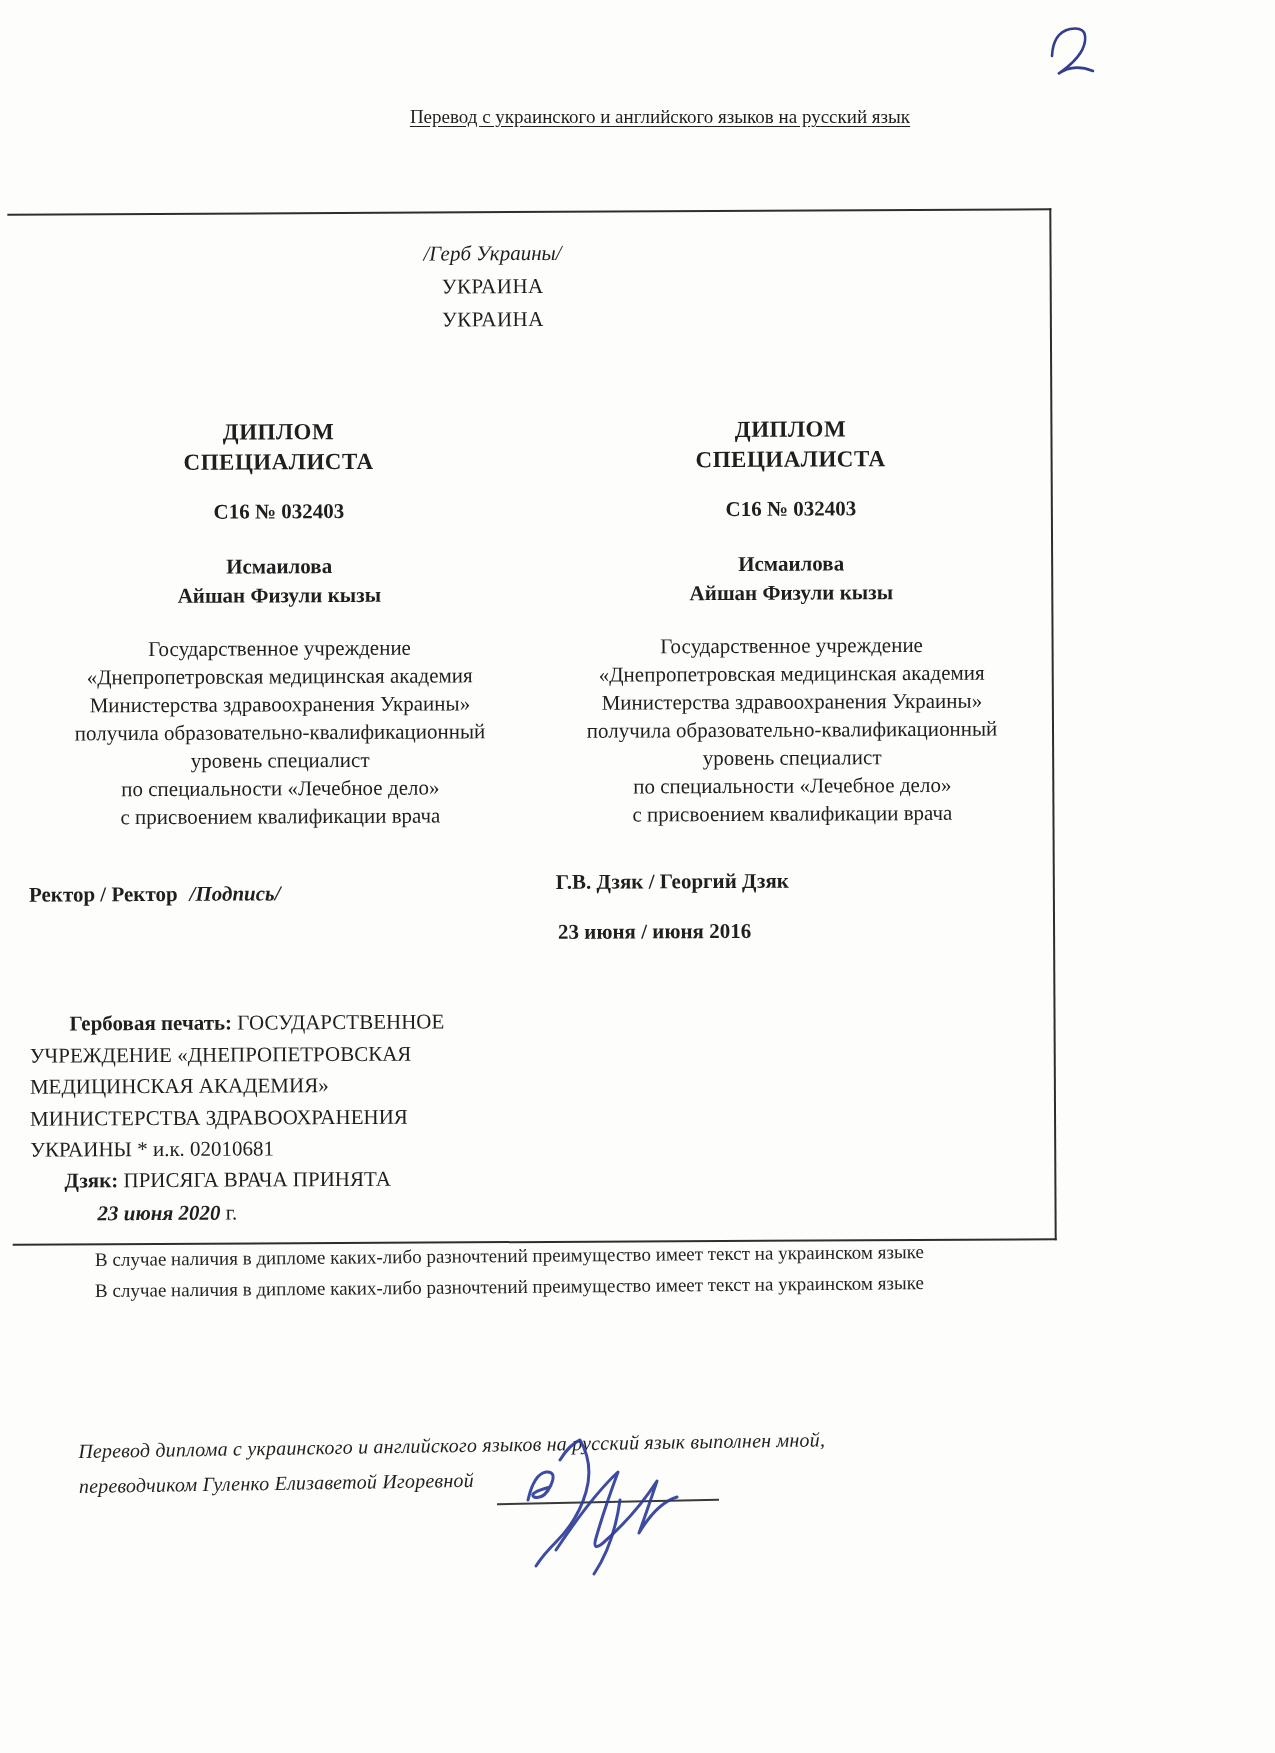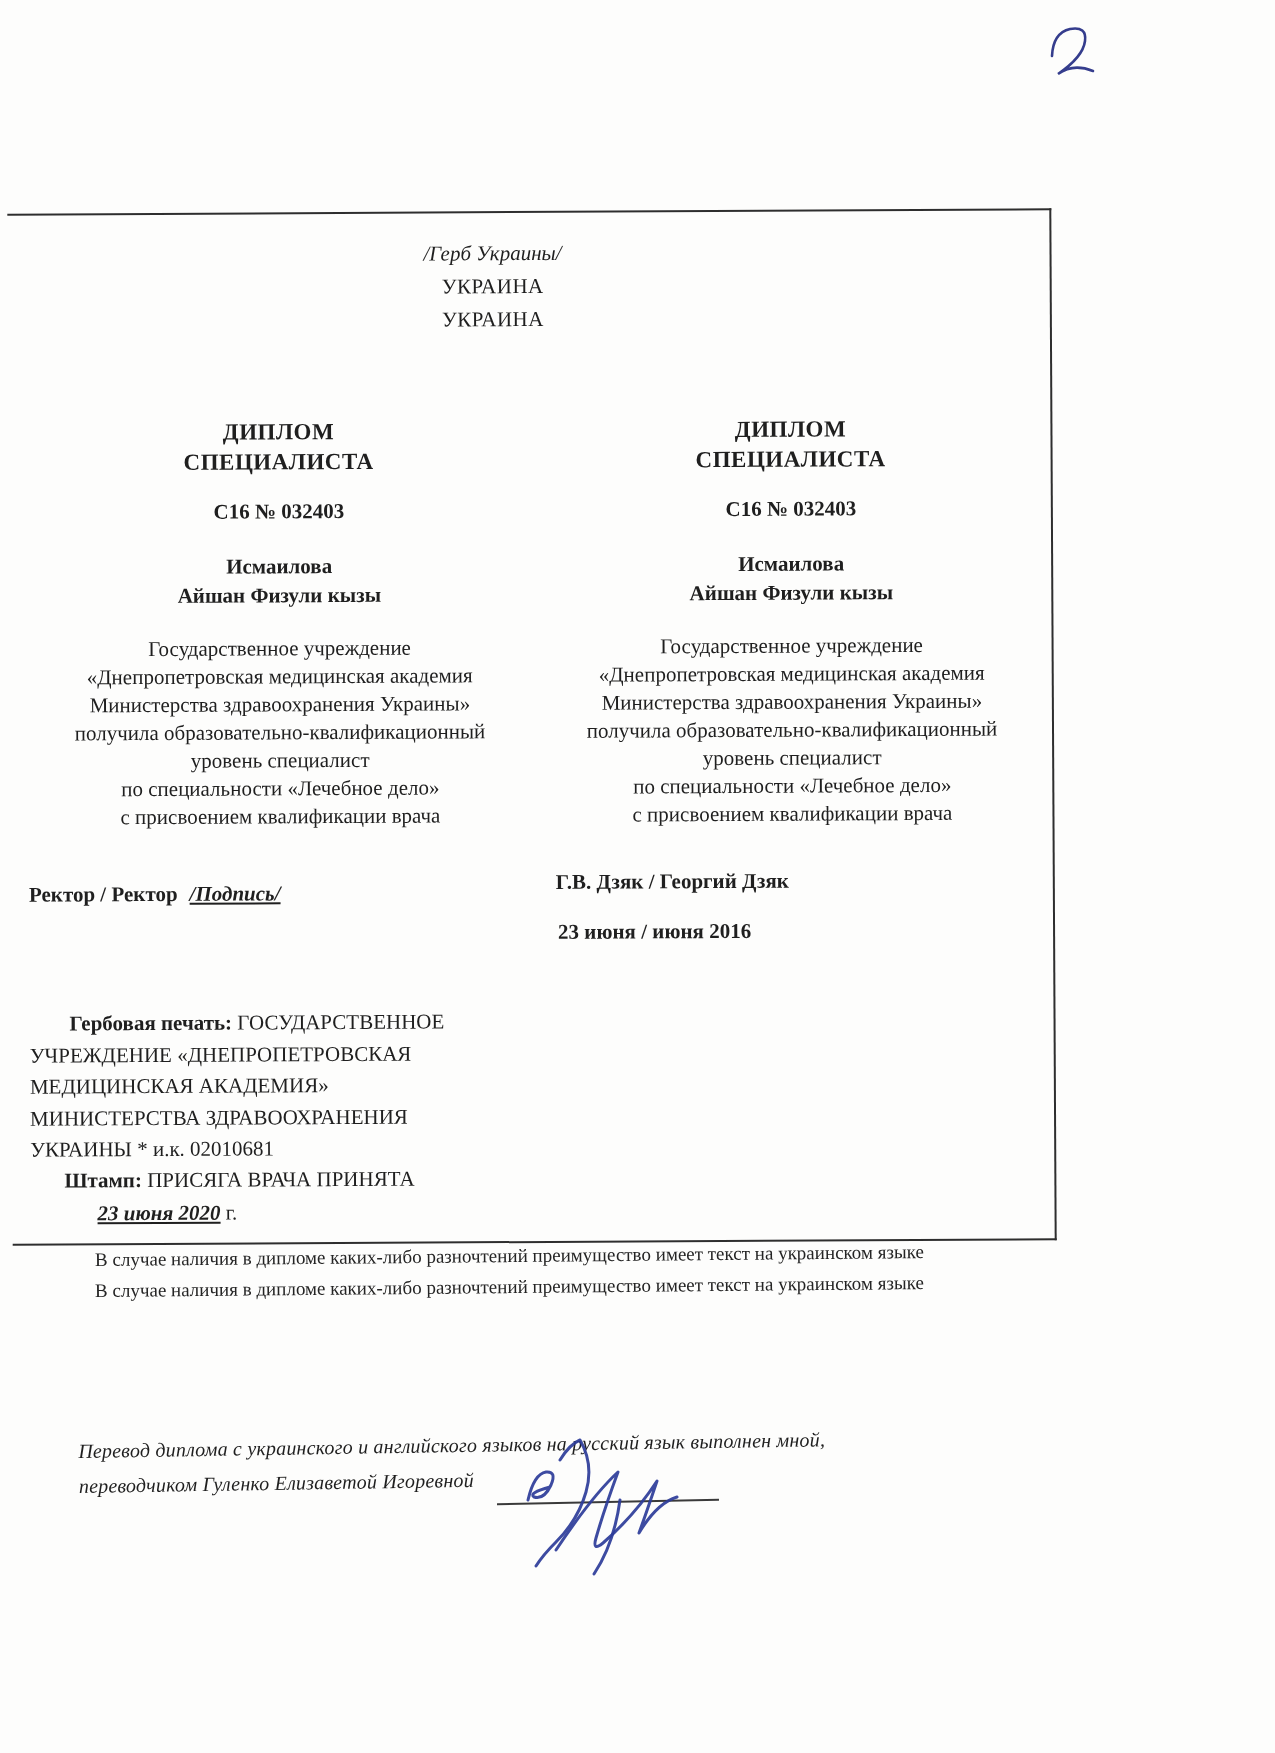--- a/index.html
+++ b/index.html
@@ -40,41 +40,44 @@
   .rector-left{position:absolute;left:18px;top:667px;font-size:21px;font-weight:bold;}
   .rector-left .bi{margin-left:12px;}
   .rector-right-name{position:absolute;left:545px;top:657px;font-size:21px;font-weight:bold;}
   .rector-right-date{position:absolute;left:547px;top:707px;font-size:21px;font-weight:bold;}
 
   .seal{position:absolute;left:18px;top:793px;width:460px;font-size:21px;line-height:31.5px;}
   .stamp{position:absolute;left:12px;top:950px;font-size:21px;line-height:30px;}
   .stamp2{padding-left:73px;margin-top:3px;}
 
   .b{font-weight:bold;margin-left:40px;}
-  .bi{font-weight:bold;font-style:italic;text-decoration:underline;}
+  .bi{font-weight:bold;font-style:italic;}
 
   .disc{position:absolute;left:95px;font-size:19px;color:#242424;transform:rotate(-0.55deg);transform-origin:left center;white-space:nowrap;}
   .d1{top:1249px;}
   .d2{top:1280px;}
 
   .trans{position:absolute;left:78px;top:1434px;font-size:20px;font-style:italic;line-height:35px;transform:rotate(-0.9deg);transform-origin:left top;white-space:nowrap;letter-spacing:0.2px;}
 
   .sigline{position:absolute;left:497px;top:1501px;width:222px;border-top:2px solid #3a3a3a;transform:rotate(-1.1deg);}
   .sig{position:absolute;left:460px;top:1420px;width:320px;height:170px;}
   .sig path{stroke:#2c3c99;stroke-width:3;fill:none;stroke-linecap:round;stroke-linejoin:round;opacity:0.92;}
 </style>
 </head>
 <body>
 
 <div class="page">
 
   <svg class="pagenum" viewBox="0 0 90 80" aria-label="2">
     <path d="M22 48 q1 -23 18 -27 q17 -3 15 12 q-2 16 -27 33 q15 -11 35 -3"></path>
   </svg>
 
+  <div class="hdr">
+    <span class="u">Перевод с украинского и английского языков на русский язык</span>
+  </div>
 
   <div class="docbox">
 
     <div class="emblem">
       <div class="it">/Герб Украины/</div>
       <div class="country">УКРАИНА</div>
       <div class="country">УКРАИНА</div>
     </div>
 
     <div class="col col-left">
@@ -127,21 +130,21 @@
     <div class="seal">
       <span class="b">Гербовая печать:</span>
       <span>ГОСУДАРСТВЕННОЕ</span>
       <div>УЧРЕЖДЕНИЕ «ДНЕПРОПЕТРОВСКАЯ</div>
       <div>МЕДИЦИНСКАЯ АКАДЕМИЯ»</div>
       <div>МИНИСТЕРСТВА ЗДРАВООХРАНЕНИЯ</div>
       <div>УКРАИНЫ * и.к. 02010681</div>
     </div>
 
     <div class="stamp">
-      <div><span class="b">Штамп:</span> <span>ПРИСЯГА ВРАЧА ПРИНЯТА</span></div>
+      <div><span class="b">Дзяк:</span> <span>ПРИСЯГА ВРАЧА ПРИНЯТА</span></div>
       <div class="stamp2"><span class="bi">23 июня 2020</span><span> г.</span></div>
     </div>
 
   </div>
 
   <div class="disc d1">В случае наличия в дипломе каких-либо разночтений преимущество имеет текст на украинском языке</div>
   <div class="disc d2">В случае наличия в дипломе каких-либо разночтений преимущество имеет текст на украинском языке</div>
 
   <div class="trans">
     <div>Перевод диплома с украинского и английского языков на русский язык выполнен мной,</div>

